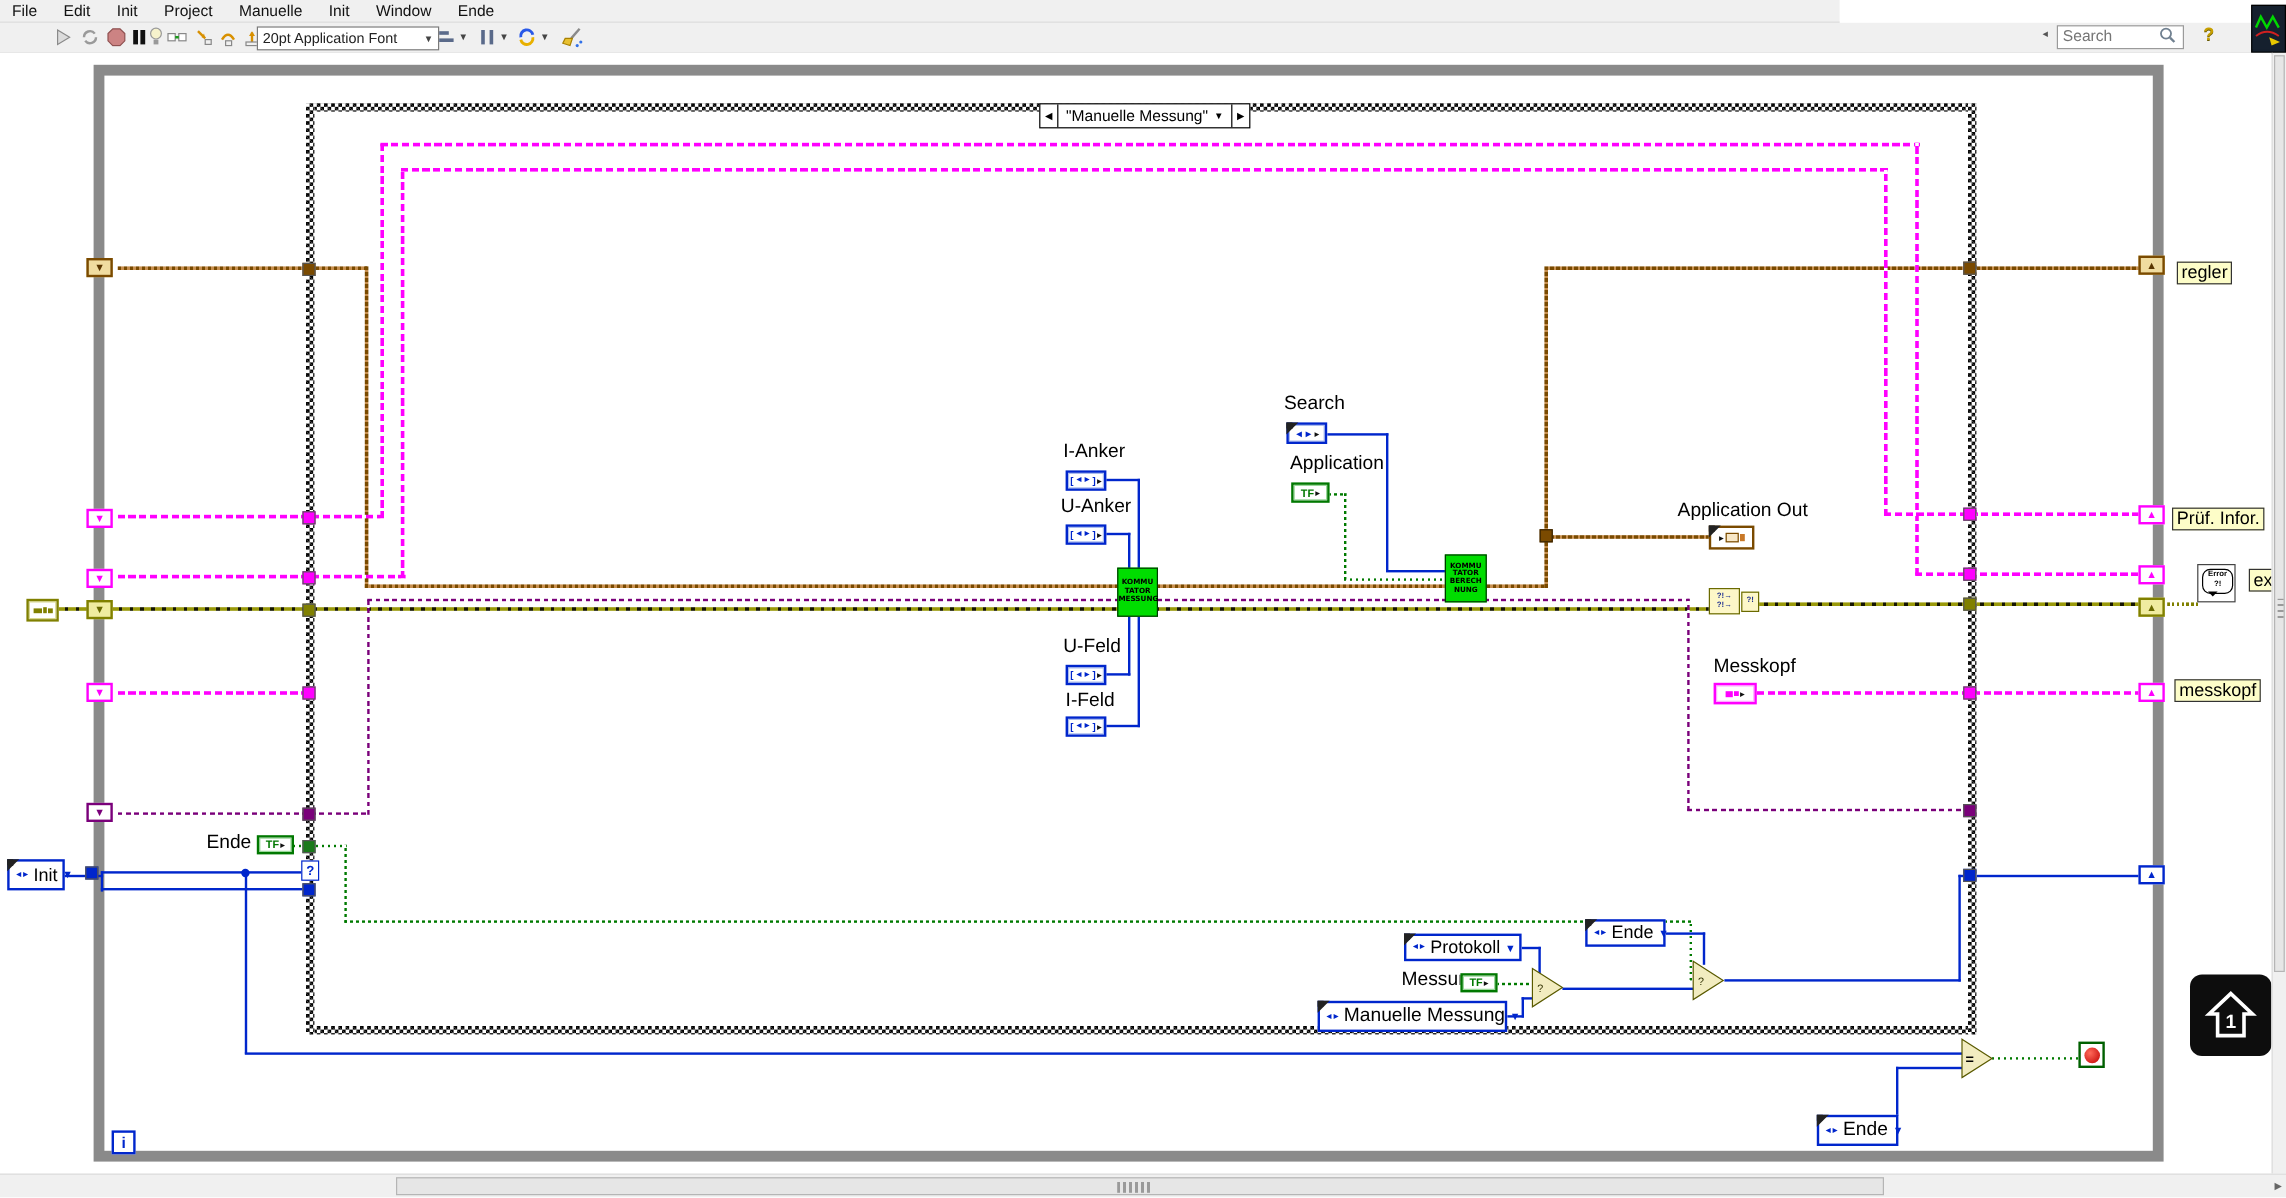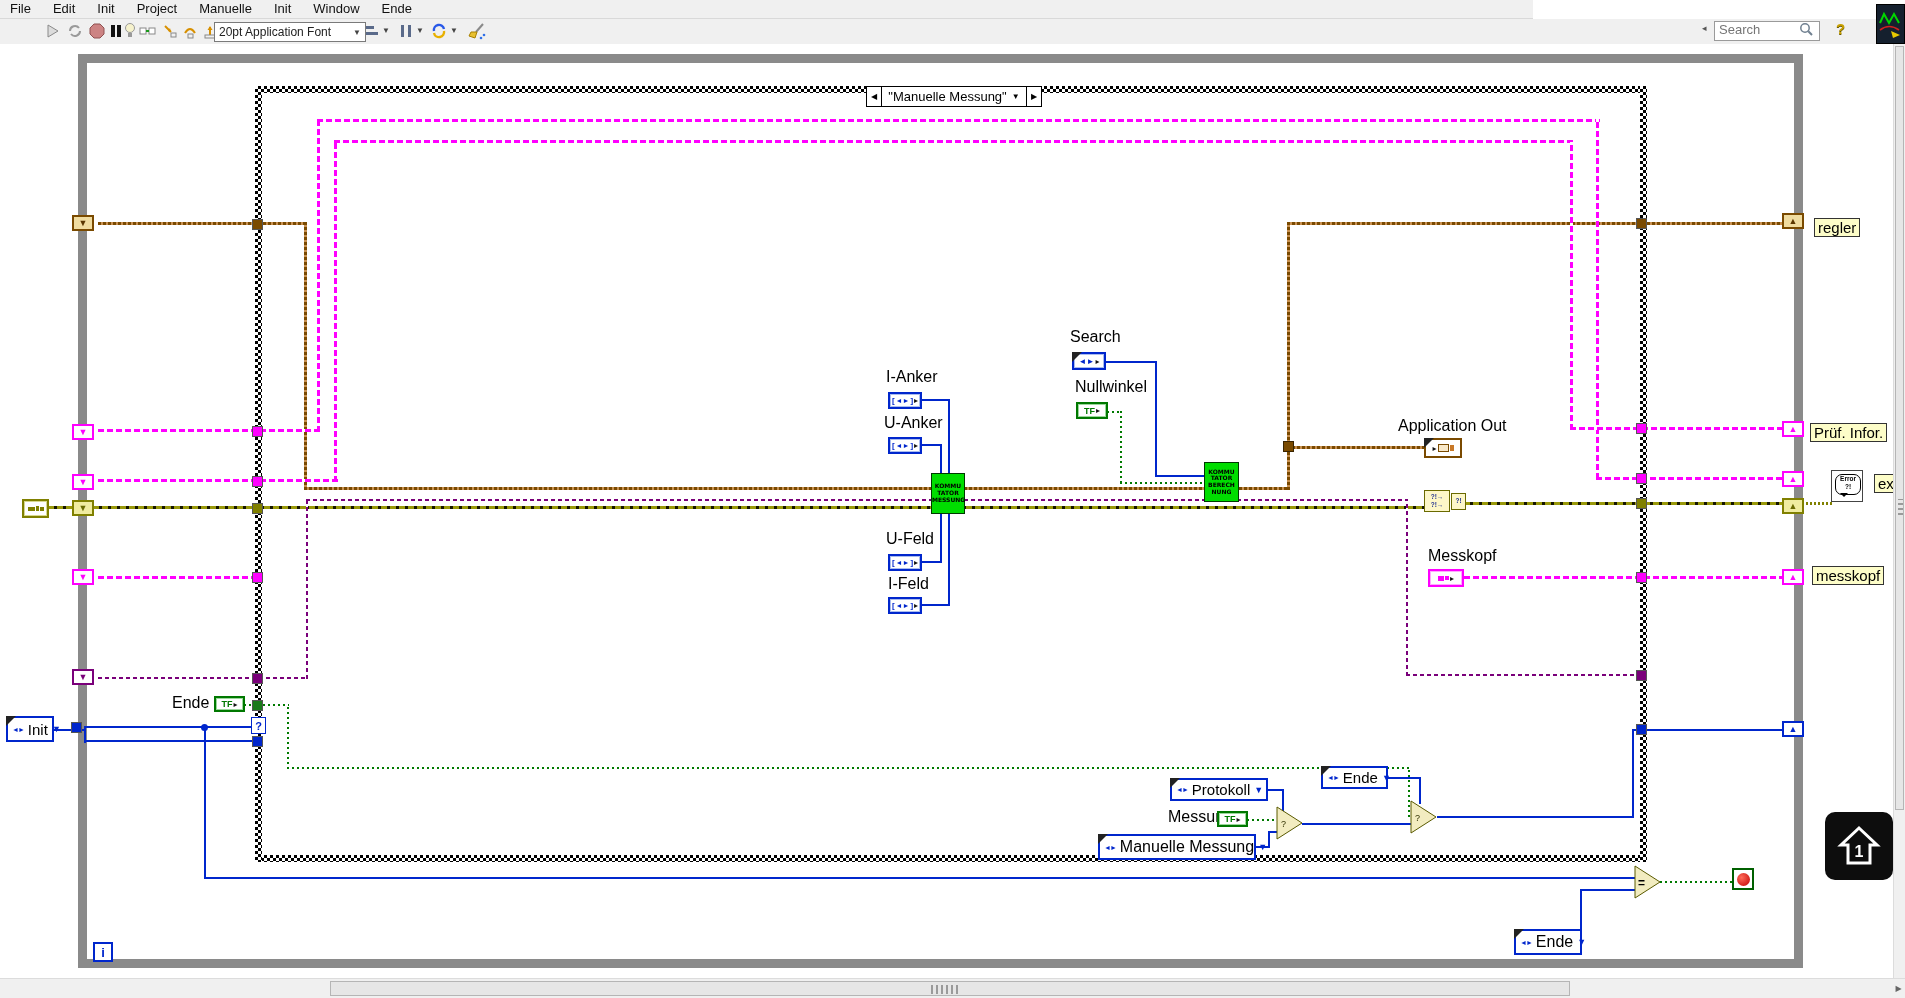--- a/index.html
+++ b/index.html
@@ -436,21 +436,21 @@
     <span>KOMMU</span>
       <span>TATOR</span>
       <span>MESSUNG</span>
   </div>
 
   <span class="lbl" style="left:1070px;top:284px">Search</span>
   <div class="term blue fold" style="left:1072px;top:308px;width:34px;height:18px;font-size:8px">
     <span style="font-size:8px">◄►</span>
       <span class="out-arrow">▸</span>
   </div>
-  <span class="lbl" style="left:1075px;top:334px">Nullwinkel</span>
+  <span class="lbl" style="left:1075px;top:334px">Application</span>
   <div class="term green" style="left:1076px;top:358px;width:32px;height:17px">
     <span class="tf-label">TF</span>
       <span class="out-arrow">▸</span>
   </div>
 
   <div class="vi" style="left:1204px;top:418px;width:35px;height:40px">
     <span>KOMMU</span>
       <span>TATOR</span>
     <span>BERECH</span>
       <span>NUNG</span>

